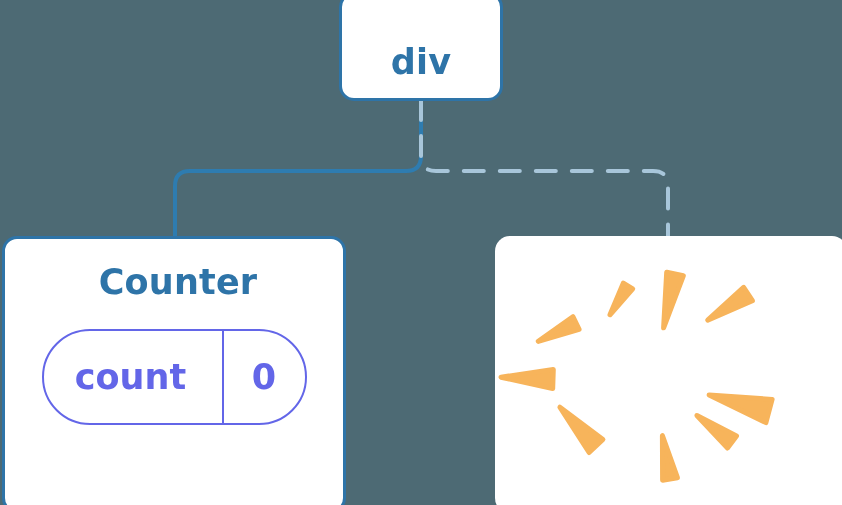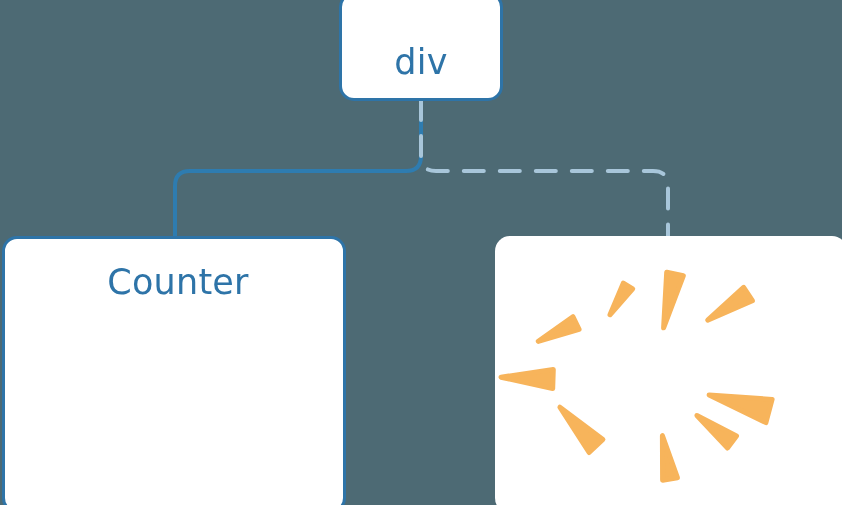--- a/index.html
+++ b/index.html
@@ -3,21 +3,21 @@
 <meta charset="utf-8">
 <style>
   html,body{margin:0;padding:0;}
   body{
     width:842px;height:505px;
     background:#4d6a74;
     font-family:"DejaVu Sans", sans-serif;
     overflow:hidden;
     position:relative;
   }
-  #stage{position:absolute;inset:0;width:842px;height:420px;}
+  #stage{position:absolute;inset:0;width:842px;height:420px;font-weight:bold;}
 
   .connectors{position:absolute;left:0;top:0;width:842px;height:505px;pointer-events:none;}
 
   .node{
     position:absolute;
     background:#ffffff;
     box-sizing:border-box;
   }
   .node--bordered{
     border:3px solid #2e74a8;
@@ -88,20 +88,24 @@
     <path d="M 421 100 L 421 156 Q 421 171 436 171 L 653 171 Q 668 171 668 186 L 668 238" fill="none" stroke="#a8c6da" stroke-width="4" stroke-linecap="round" stroke-dasharray="20 16"></path>
   </svg>
 
   <div id="node-div" class="node node--bordered">
     <span class="node-title">div</span>
   </div>
 
   <div id="node-counter" class="node node--bordered">
     <span class="node-title">Counter</span>
 
+    <div class="state-pill">
+      <span class="pill-key">count</span>
+      <span class="pill-val">0</span>
+    </div>
   </div>
 
   <div id="node-sparkle" class="node node--plain">
     <svg class="sparkle-wrap" viewBox="0 0 352 277" width="352" height="277" aria-hidden="true">
       <g id="sparkle-rays" fill="#f7b45b">
           <path d="M 168.6 91.8 L 188.3 39.8 L 171.7 36.2 Z" stroke="#f7b45b" stroke-width="5" stroke-linejoin="round"></path>
           <path d="M 115.0 78.8 L 137.7 52.9 L 128.3 47.1 Z" stroke="#f7b45b" stroke-width="5" stroke-linejoin="round"></path>
           <path d="M 212.7 84.1 L 257.4 64.7 L 248.6 51.3 Z" stroke="#f7b45b" stroke-width="5" stroke-linejoin="round"></path>
           <path d="M 43.3 105.4 L 84.1 93.3 L 77.9 80.7 Z" stroke="#f7b45b" stroke-width="5" stroke-linejoin="round"></path>
           <path d="M 6.0 141.2 L 57.7 152.5 L 58.3 133.5 Z" stroke="#f7b45b" stroke-width="5" stroke-linejoin="round"></path>

